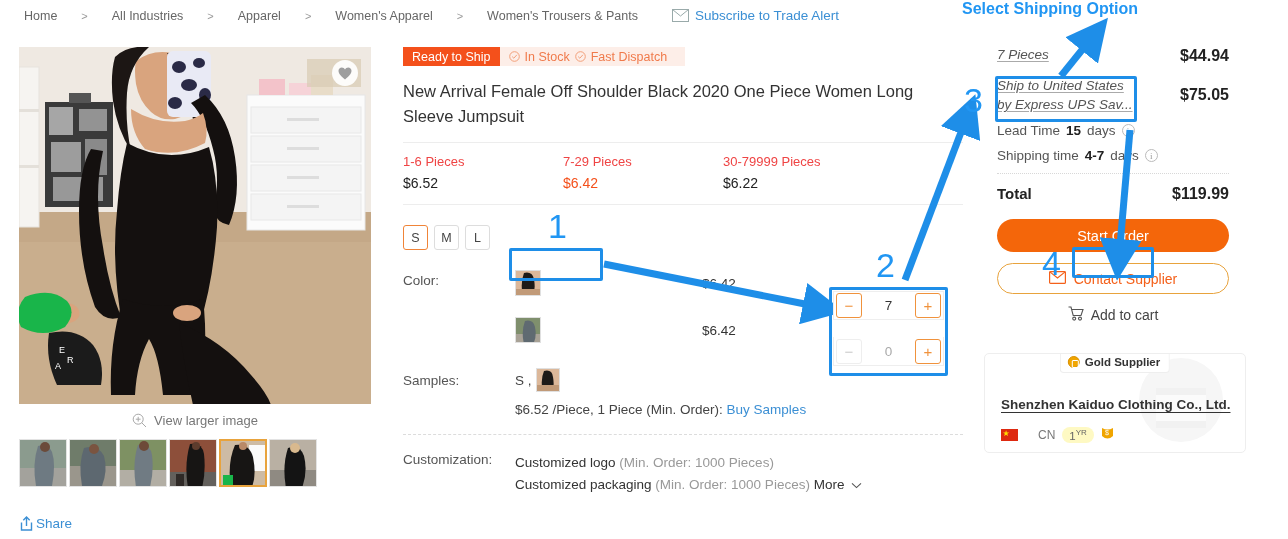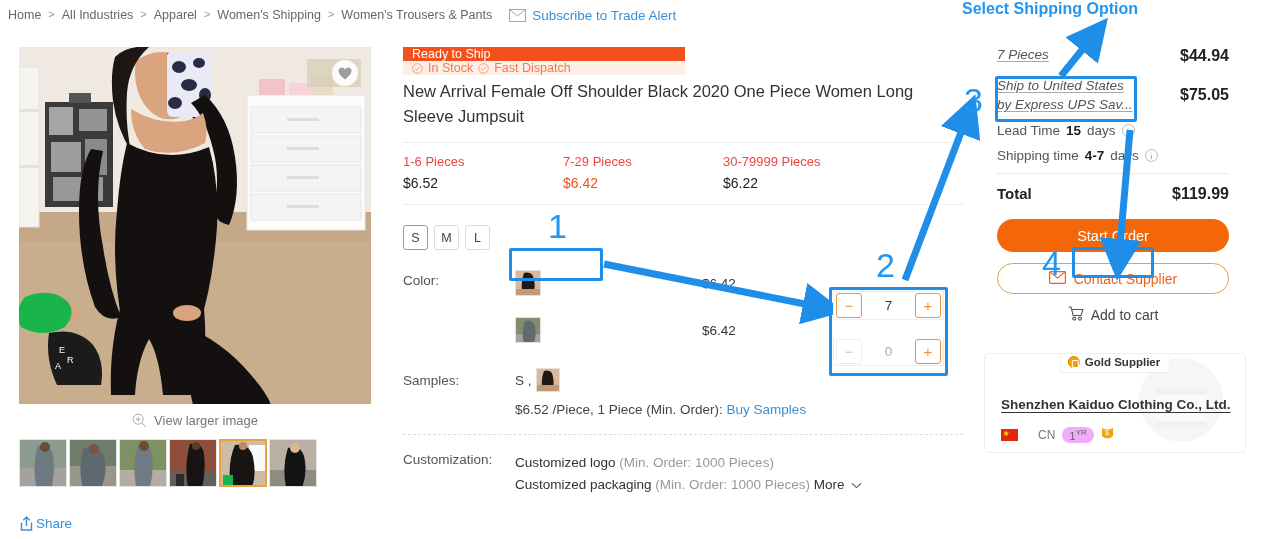--- a/index.html
+++ b/index.html
@@ -6,22 +6,22 @@
   html, body {
     width: 1288px; height: 539px;
     background: #ffffff;
     font-family: "Liberation Sans", sans-serif;
     overflow: hidden;
   }
   #root { position: relative; width: 1288px; height: 539px; }
 
   
   .breadcrumb {
-    position: absolute; left: 8px; top: 8px;
-    display: flex; gap: 7px;
+    position: absolute; left: 24px; top: 8px;
+    display: flex; align-items: center; gap: 24px;
     font-size: 12.5px; color: #666; white-space: nowrap;
   }
   .breadcrumb .crumb { color: #666; text-decoration: none; }
   .breadcrumb .sep { color: #999; font-size: 11px; }
   .trade-alert {
     display: flex; align-items: center; gap: 6px;
     margin-left: 10px; color: #3b8fd4; font-size: 13.5px;
   }
   .env-icon { display:inline-block; width:17px; height:13px; position:relative; }
   .env-icon svg { display:block; }
@@ -52,21 +52,21 @@
   }
   .thumb.active { border: 2px solid #e8a33d; }
   .share {
     display: flex; align-items: center; gap: 2px;
     margin-top: 29px; color: #3b8fd4; font-size: 13.5px;
   }
   .share svg { width: 15px; height: 15px; }
 
   
   .center { position: absolute; left: 403px; top: 47px; width: 560px; }
-  .badges { display: flex; align-items: stretch; height: 19px; width: 282px; flex-direction: column; }
+  .badges { display: flex; align-items: stretch; height: 19px; width: 282px; }
   .badge-rts {
     background: #f4501b; color: #fff; font-size: 12.5px;
     padding: 0 9px; display: flex; align-items: center; font-weight: 400;
   }
   .badge-rest {
     background: #fdeee8; color: #f07a4b; font-size: 12.5px;
     display: flex; align-items: center; gap: 5px; padding: 0 9px; flex: 1;
   }
   .chk { display:inline-block; width:11px; height:11px; }
   .prod-title {
@@ -180,21 +180,21 @@
   .sup-name {
     position: absolute; left: 16px; top: 43px; font-size: 13.5px; font-weight: bold;
     color: #333; text-decoration: underline; text-underline-offset: 3px;
   }
   .sup-meta { position: absolute; left: 16px; top: 72px; display: flex; align-items: center; gap: 7px; }
   .flag-cn { display: flex; align-items: center; gap: 20px; }
   .flag { width: 17px; height: 12px; background: #de2910; position: relative; display:inline-block;}
   .flag::after{content:"★"; position:absolute; left:1.5px; top:-2px; font-size:8px; color:#ffde00; line-height:13px;}
   .cn-txt { font-size: 12px; color: #777; }
   .yr {
-    background: #f0abfc; border-radius: 9px; padding: 1px 7px;
+    background: #fef9c3; border-radius: 9px; padding: 1px 7px;
     font-size: 11.5px; color: #666; text-align: right;
   }
   .yr sup { font-size: 8px; }
   .medal { font-size: 13px; }
 
   
   .anno { position: absolute; inset: 0; pointer-events: none; }
   .anno-num {
     position: absolute; color: #2196f3; font-size: 34px;
     font-family: "Liberation Sans", sans-serif; font-weight: 400; line-height: 1;
@@ -212,21 +212,21 @@
 
 <div id="root">
 
   <div class="breadcrumb">
     <span class="crumb">Home</span>
     <span class="sep">&gt;</span>
     <span class="crumb">All Industries</span>
     <span class="sep">&gt;</span>
     <span class="crumb">Apparel</span>
     <span class="sep">&gt;</span>
-    <span class="crumb">Women's Shipping</span>
+    <span class="crumb">Women's Apparel</span>
     <span class="sep">&gt;</span>
     <span class="crumb">Women's Trousers &amp; Pants</span>
     <span class="trade-alert">
       <span class="env-icon">
         <svg viewBox="0 0 17 13">
             <rect x="0.5" y="0.5" width="16" height="12" fill="#fff" stroke="#9aa"></rect>
             <path d="M0.5 0.5 L8.5 7 L16.5 0.5" fill="none" stroke="#9aa"></path>
           </svg>
       </span>
       <span>Subscribe to Trade Alert</span>

